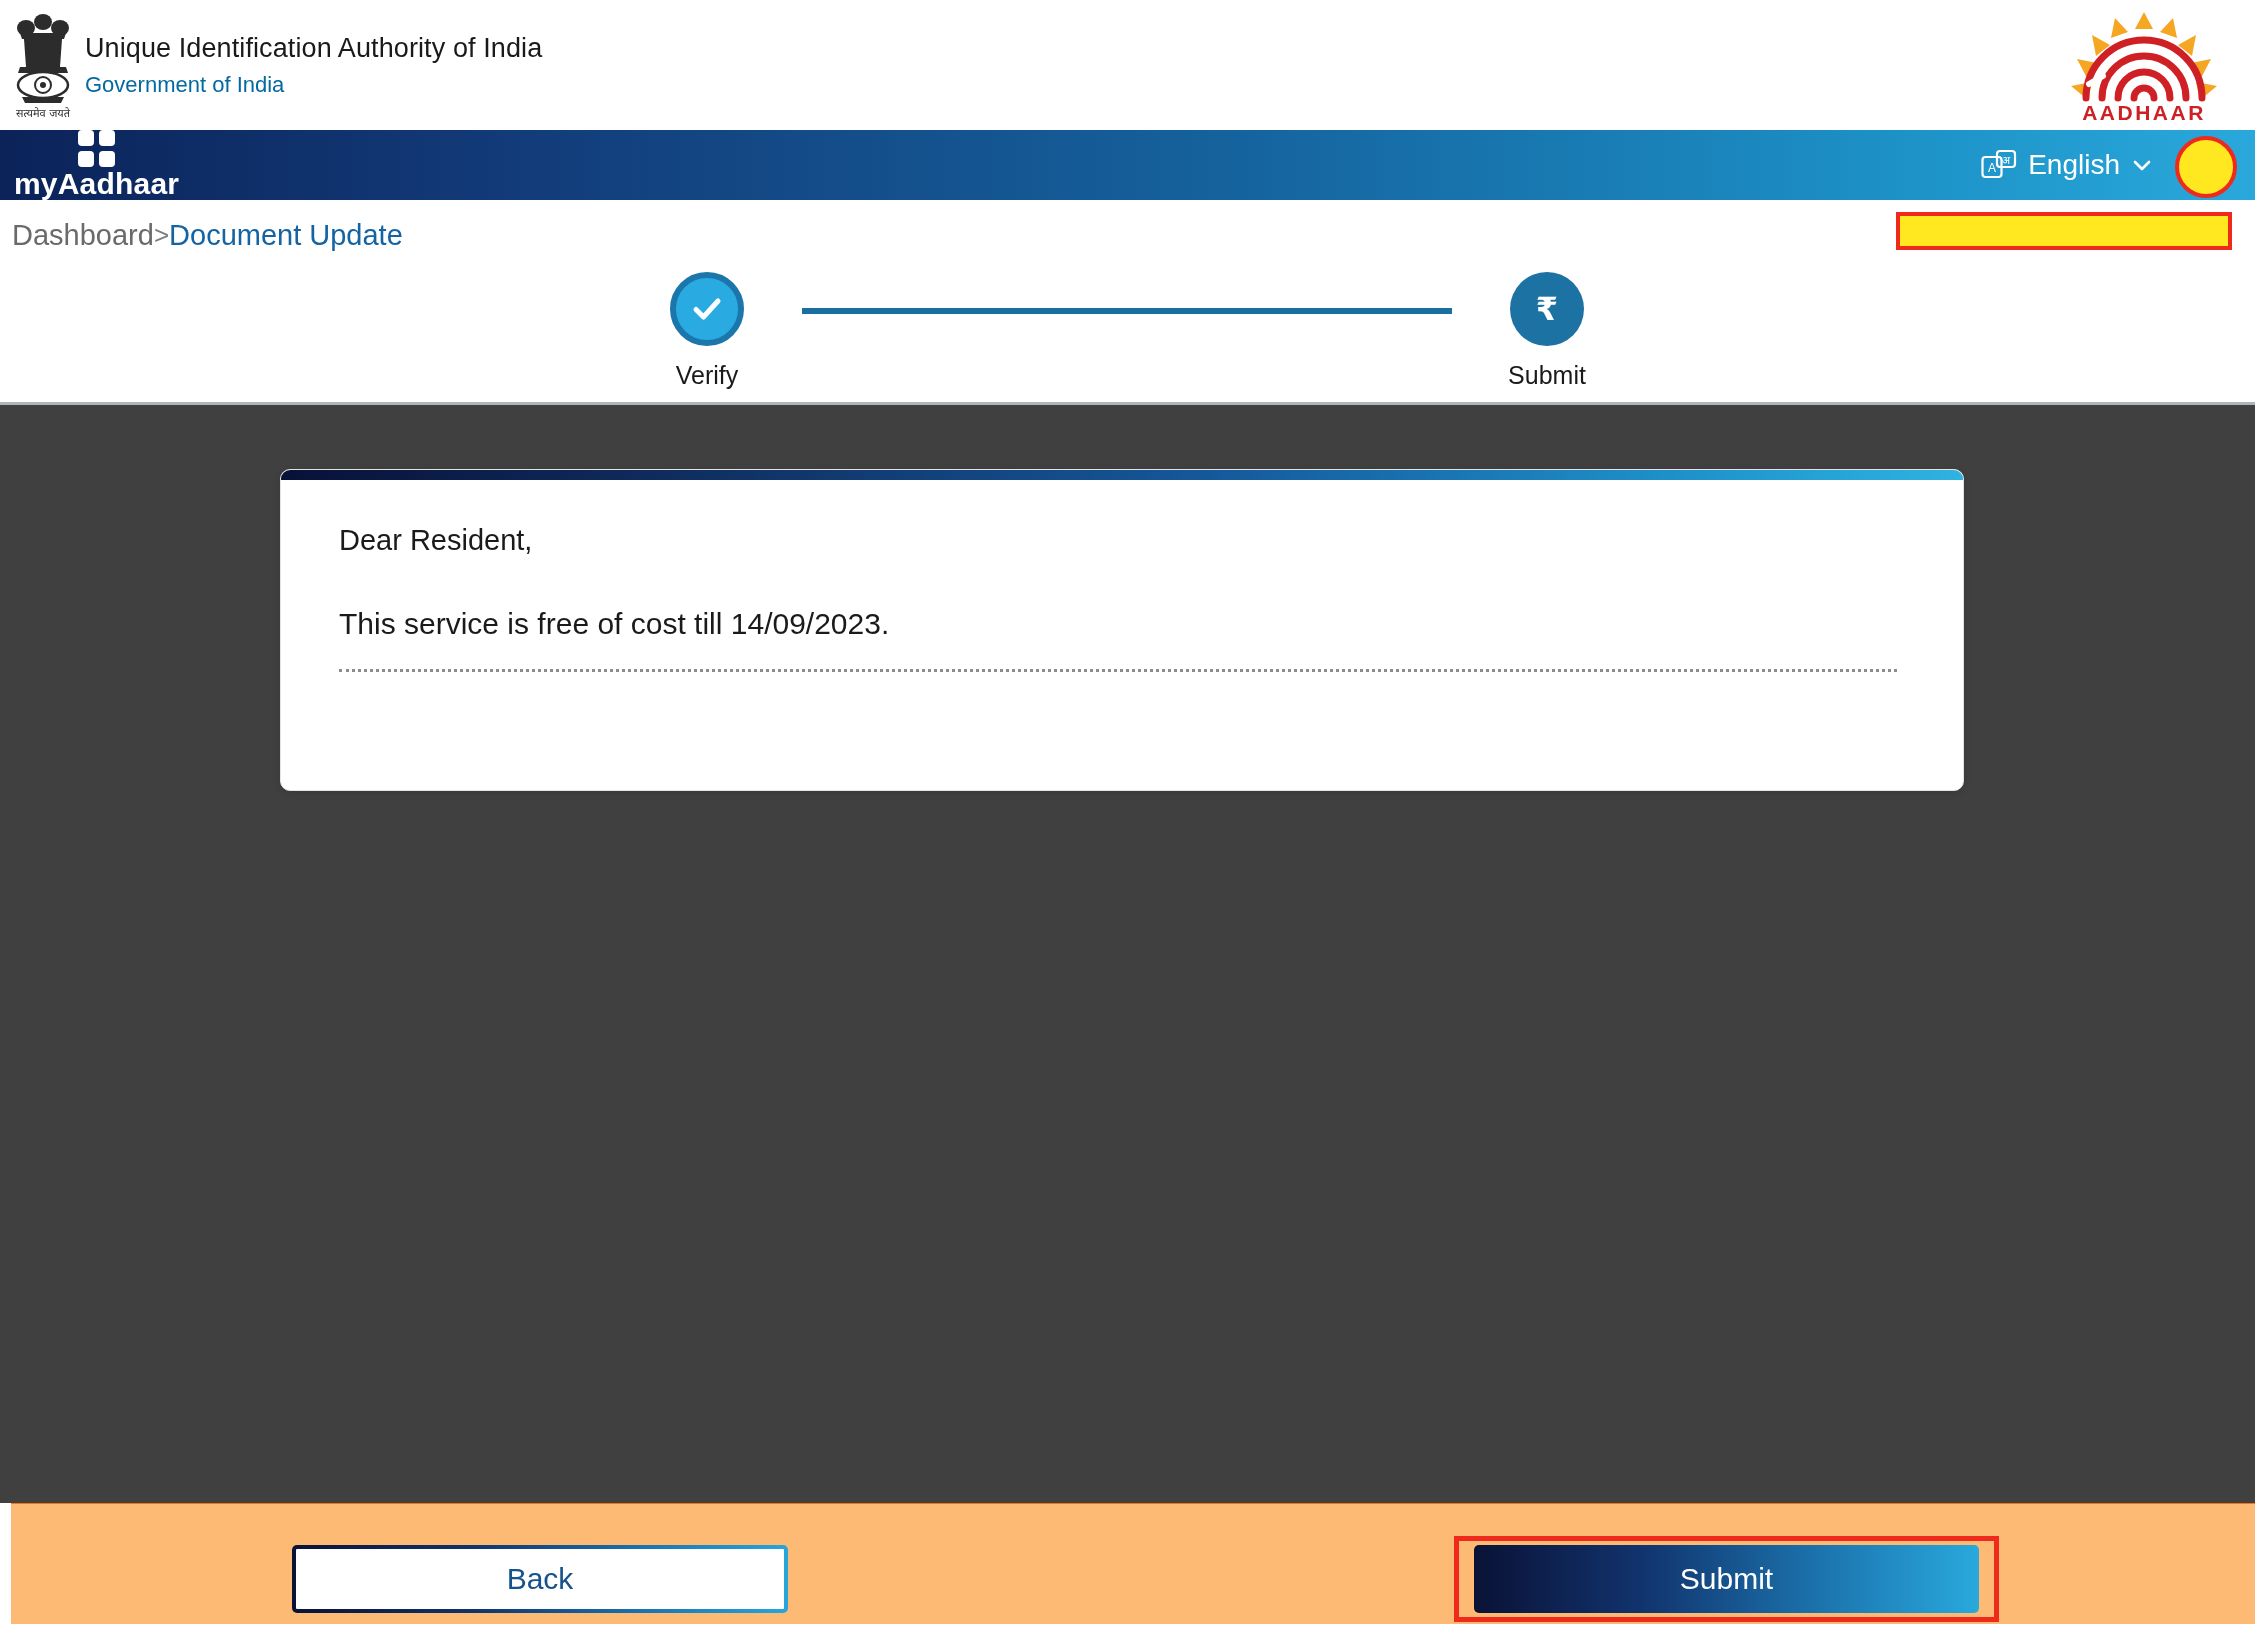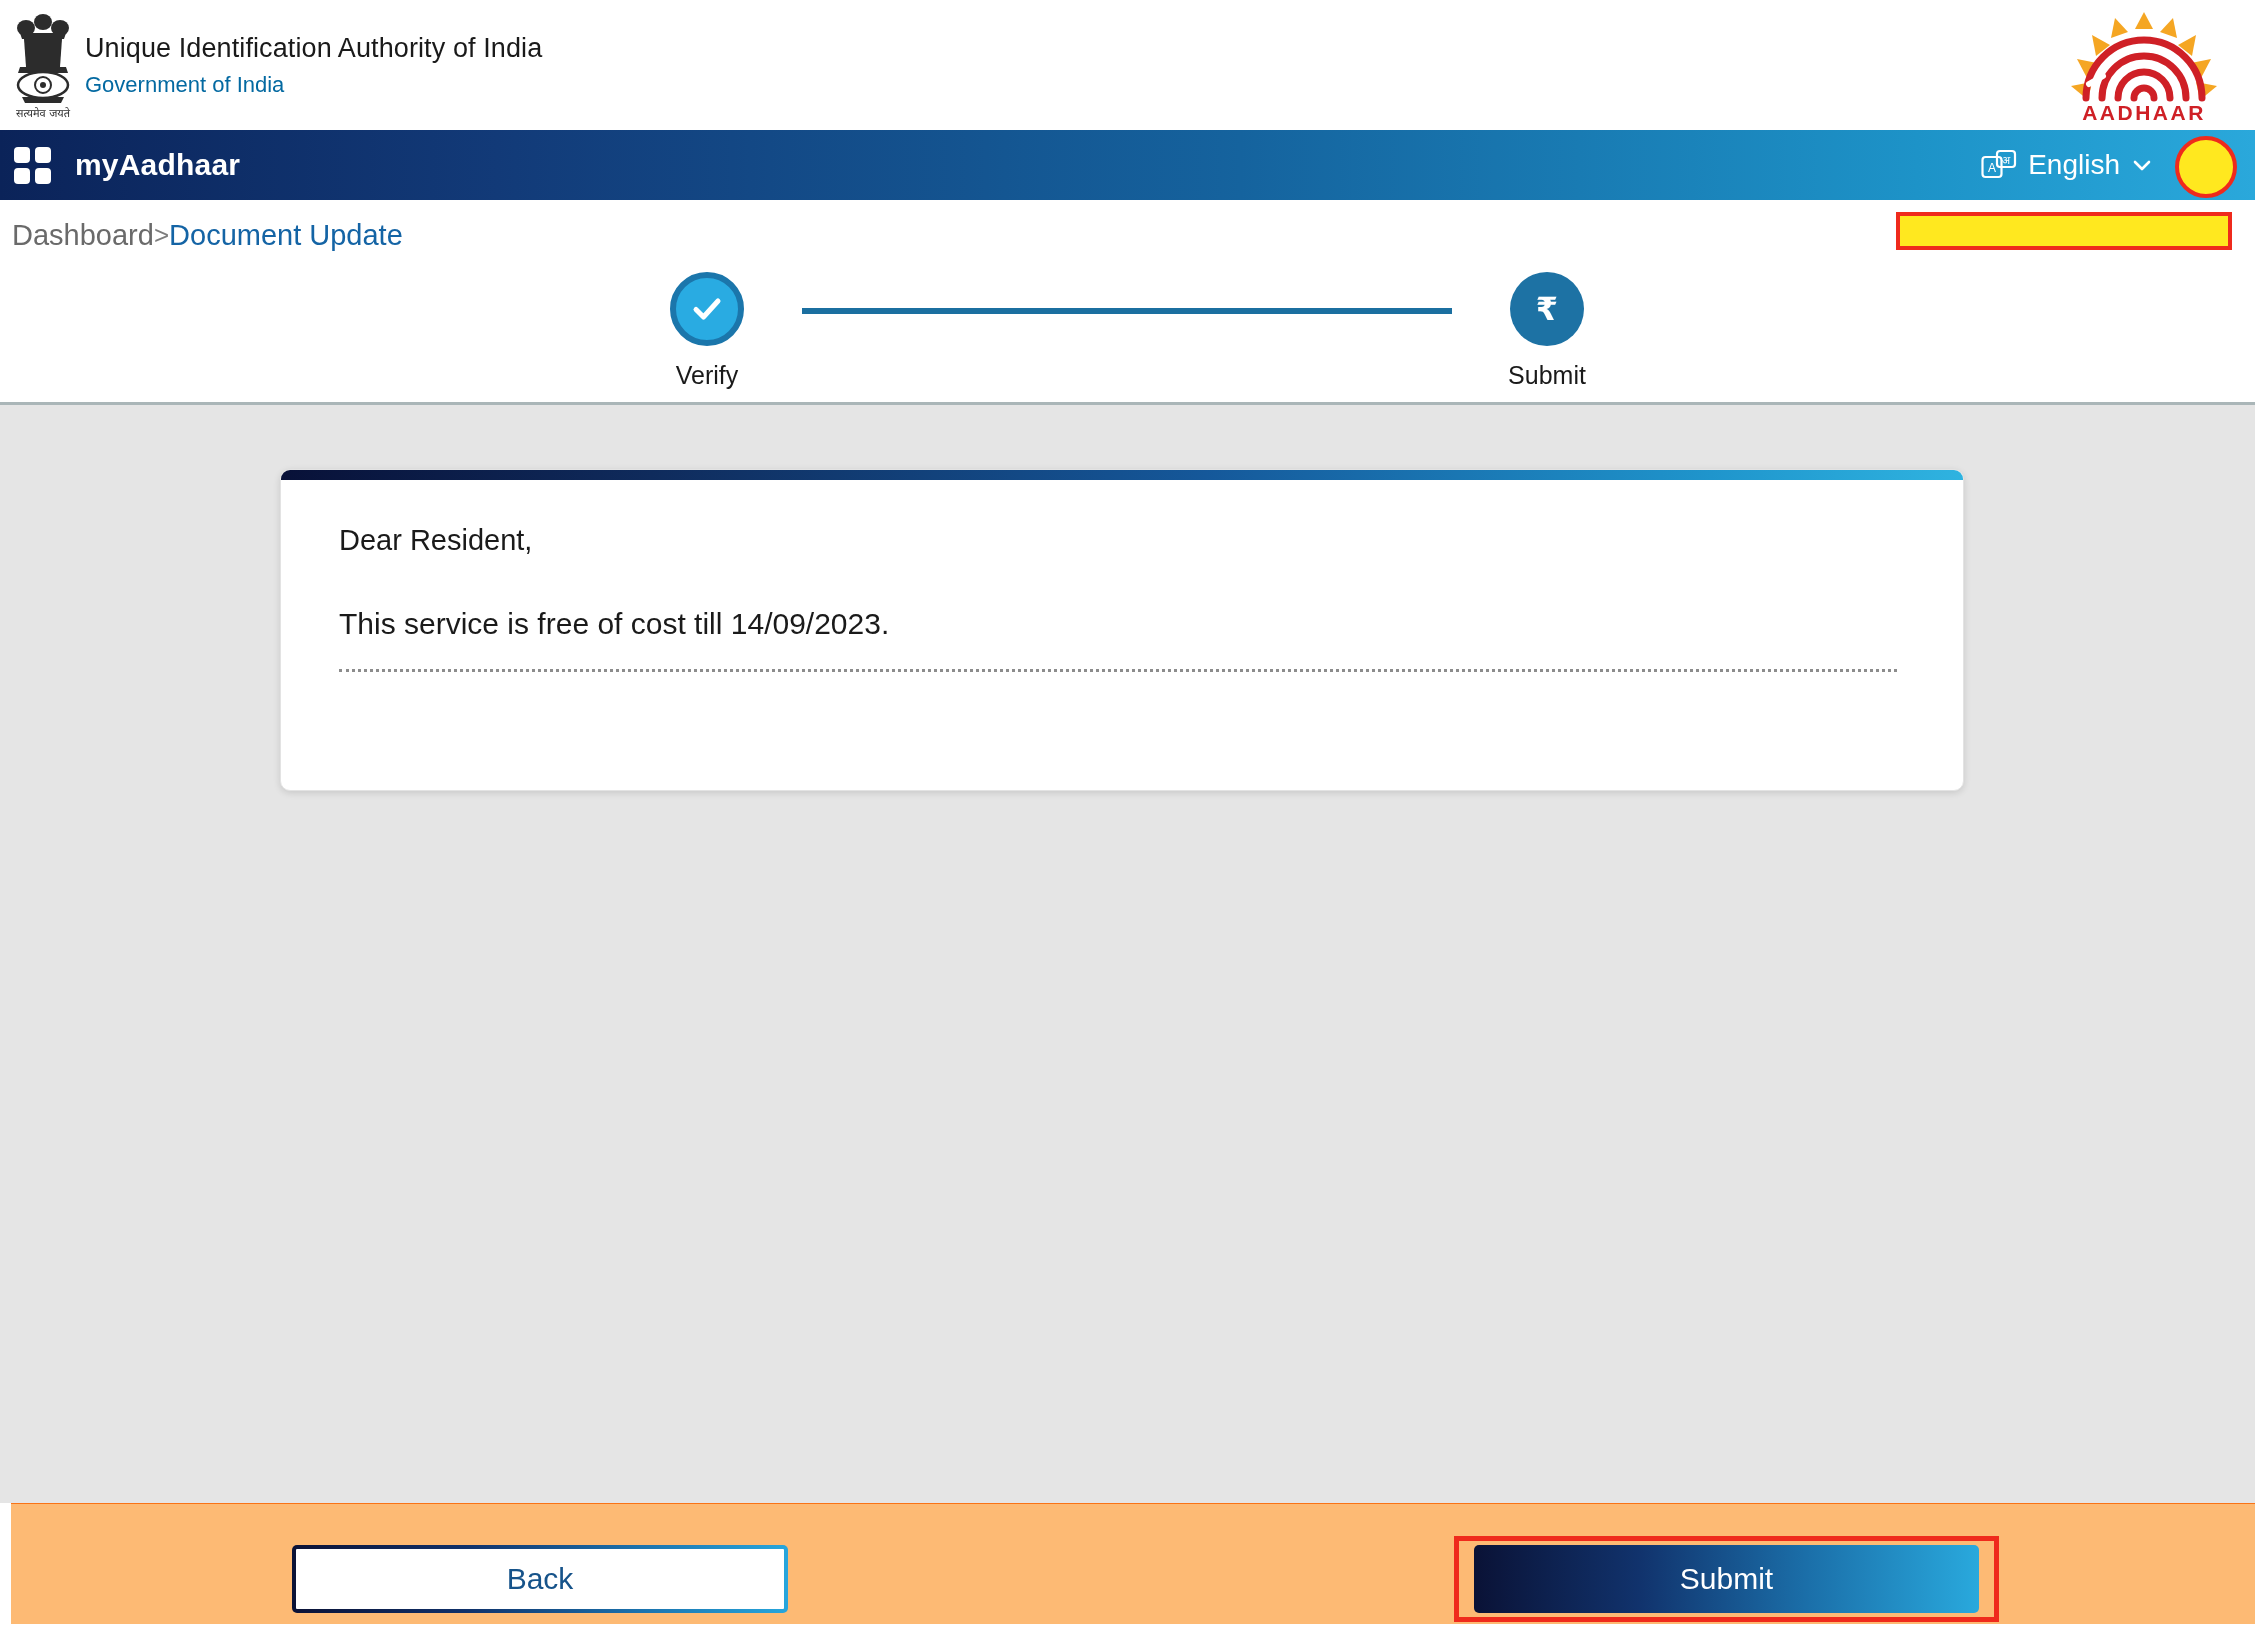--- a/index.html
+++ b/index.html
@@ -50,21 +50,21 @@
   
   .navbar {
     position: relative;
     height: 70px;
     background: linear-gradient(to right, #0b2359 0%, #123a78 22%, #15639e 55%, #1d93c8 85%, #2aa8db 100%);
     display: flex;
     align-items: center;
     justify-content: space-between;
     padding: 0 0 0 14px;
   }
-  .brand { display: flex; align-items: center; gap: 24px; }
+  .brand { display: flex; align-items: center; gap: 0; flex-direction: column; }
   .brand-grid {
     display: grid;
     grid-template-columns: 16px 16px;
     grid-template-rows: 16px 16px;
     gap: 5px;
   }
   .brand-grid i { background: #ffffff; border-radius: 4px; display: block; }
   .brand-name {
     color: #ffffff;
     font-size: 30px;
@@ -162,21 +162,21 @@
   .divider-top {
     height: 3px;
     background: #aab6b8;
     width: 100%;
   }
 
   
   .main-area {
     position: relative;
     height: 1098px;
-    background: #e5e5e5;
+    background: #404040;
   }
   .card {
     position: absolute;
     left: 280px;
     top: 64px;
     width: 1684px;
     height: 322px;
     background: #ffffff;
     border: 1px solid #e3e3e3;
     border-radius: 10px;

